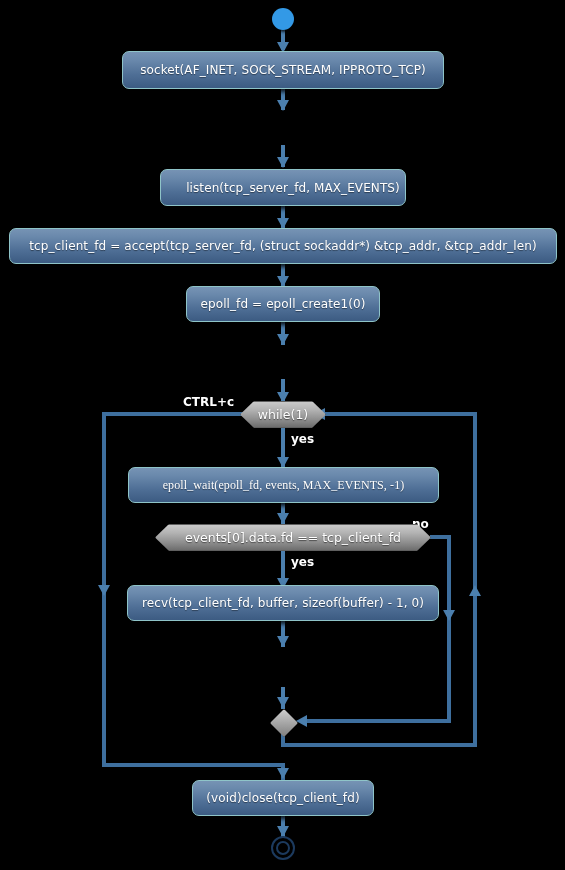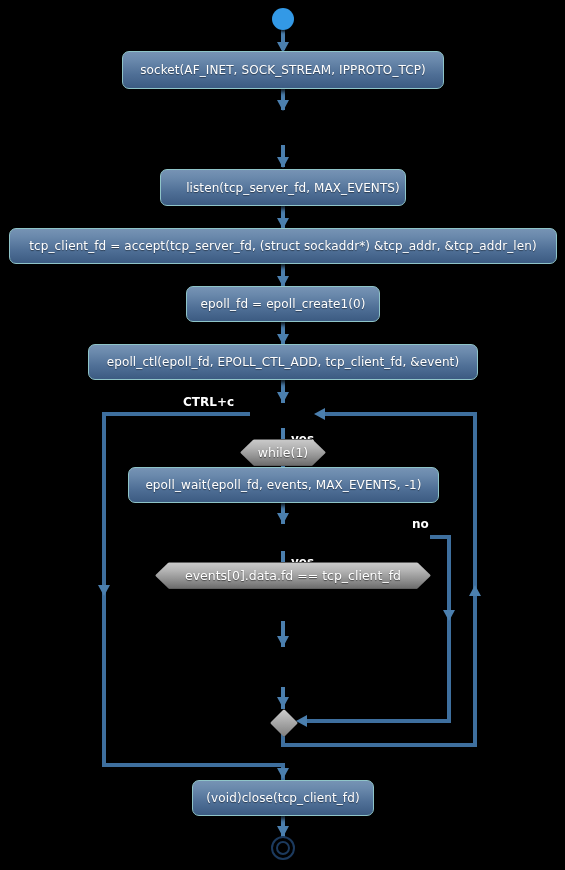--- a/index.html
+++ b/index.html
@@ -42,21 +42,20 @@
     align-items: center;
     justify-content: center;
     color: #ffffff;
     font-size: 12.5px;
     white-space: nowrap;
     background: linear-gradient(180deg, #c9c9c9 0%, #b4b4b4 30%, #8e8e8e 70%, #6e6e6e 100%);
     border: 1px solid #5f5f5f;
     clip-path: polygon(14px 0, calc(100% - 14px) 0, 100% 50%, calc(100% - 14px) 100%, 14px 100%, 0 50%);
     text-shadow: 0 1px 1px rgba(0,0,0,0.5);
     filter: drop-shadow(2px 3px 3px rgba(0,0,0,0.8));
-    margin-top: 38px;
   }
   
   .node-diamond {
     position: absolute;
     background: linear-gradient(180deg, #cccccc 0%, #aaaaaa 45%, #818181 100%);
     border: 1px solid #5f5f5f;
     clip-path: polygon(50% 0, 100% 50%, 50% 100%, 0 50%);
     filter: drop-shadow(2px 3px 3px rgba(0,0,0,0.8));
   }
   
@@ -190,28 +189,28 @@
 
   <div class="node-box" style="left:122px;top:51px;width:322px;height:38px;">socket(AF_INET, SOCK_STREAM, IPPROTO_TCP)</div>
 
 
   <div class="node-box" style="left:160px;top:169px;width:246px;height:37px;padding-left:20px;">listen(tcp_server_fd, MAX_EVENTS)</div>
 
   <div class="node-box" style="left:9px;top:228px;width:548px;height:36px;">tcp_client_fd = accept(tcp_server_fd, (struct sockaddr*) &amp;tcp_addr, &amp;tcp_addr_len)</div>
 
   <div class="node-box" style="left:186px;top:286px;width:194px;height:36px;text-align:right;">epoll_fd = epoll_create1(0)</div>
 
-  <div class="node-box" style="left:88px;top:344px;width:390px;height:36px;">epoll_ctl(epoll_fd, EPOLL_CTL_ADD, tcp_client_fd, &amp;event)</div>
 
   <div class="node-hex" style="left:240px;top:401px;width:86px;height:27px;">while(1)</div>
 
-  <div class="node-box" style="left:128px;top:467px;width:311px;height:36px;">epoll_wait(epoll_fd, events, MAX_EVENTS, -1)</div>
+  <div class="node-box" style="left:128px;top:467px;width:311px;height:36px;font-family:Liberation Serif, serif;">epoll_wait(epoll_fd, events, MAX_EVENTS, -1)</div>
 
   <div class="node-hex" style="left:155px;top:524px;width:276px;height:27px;">events[0].data.fd == tcp_client_fd</div>
 
+  <div class="node-box" style="left:127px;top:585px;width:312px;height:36px;">recv(tcp_client_fd, buffer, sizeof(buffer) - 1, 0)</div>
 
 
   <div class="node-diamond" style="left:270px;top:709px;width:26px;height:26px;"></div>
 
   <div class="node-box" style="left:192px;top:780px;width:182px;height:36px;">(void)close(tcp_client_fd)</div>
 
   <div class="node-end-outer" style="left:271px;top:836px;width:24px;height:24px;"></div>
   <div class="node-end-inner" style="left:276px;top:841px;width:14px;height:14px;"></div>
 
 </div>

